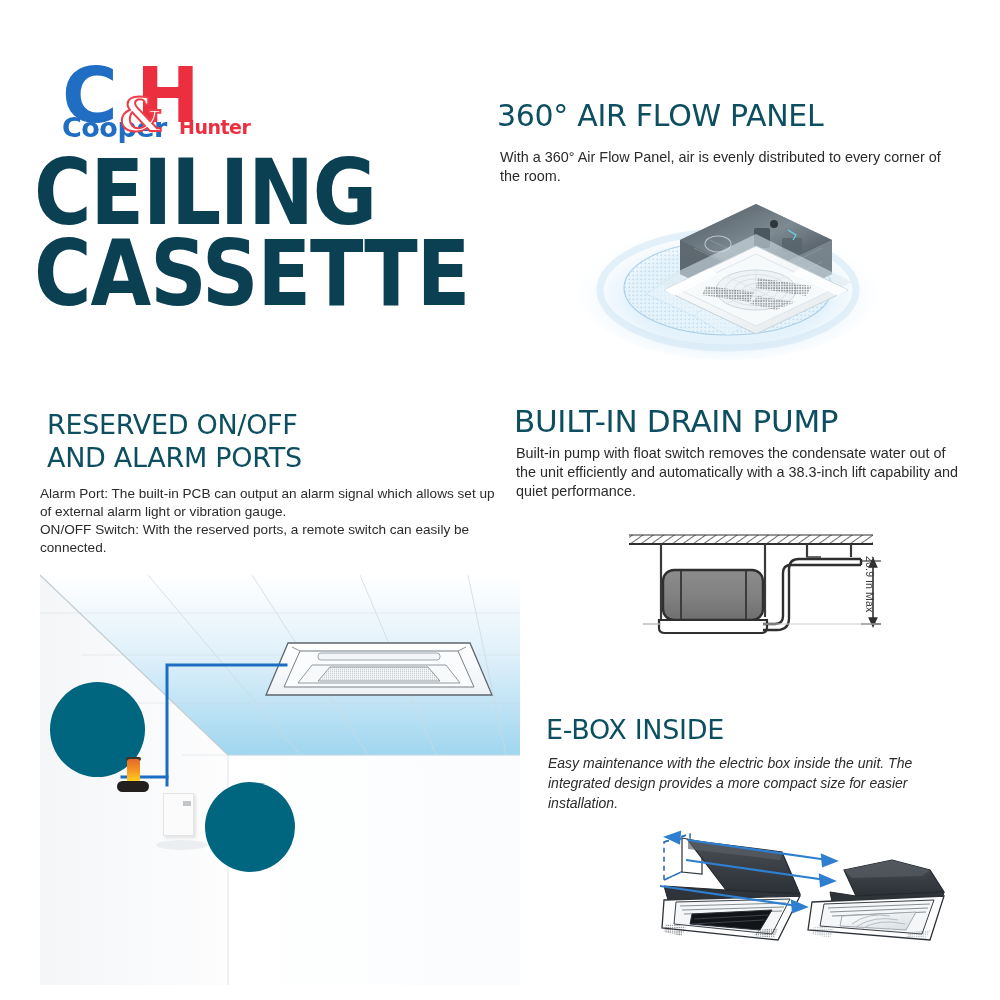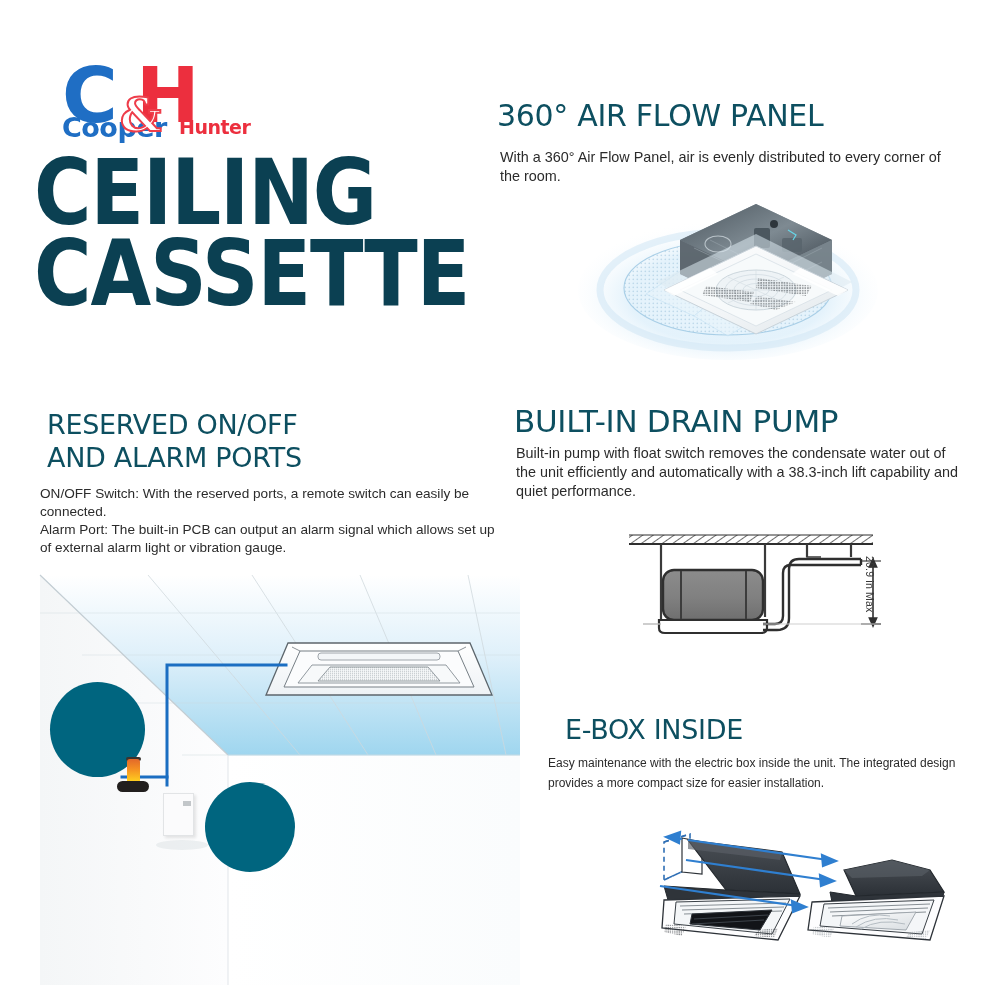--- a/index.html
+++ b/index.html
@@ -77,22 +77,22 @@
 
   #h-airflow  { left: 497px; top: 98px;  font-size: 30px; line-height: 36px; }
   #b-airflow  { left: 500px; top: 148px; width: 460px; }
 
   #h-ports    { left: 47px;  top: 408px; font-size: 27px; line-height: 33px; }
   #b-ports    { left: 40px;  top: 485px; width: 465px; font-size: 13.6px; line-height: 18px; }
 
   #h-pump     { left: 514px; top: 405px; font-size: 31px; line-height: 33px; }
   #b-pump     { left: 516px; top: 444px; width: 452px; }
 
-  #h-ebox     { left: 546px; top: 713px; font-size: 27px; line-height: 33px; margin-left: 19px; }
-  #b-ebox     { left: 548px; top: 753px; width: 420px; font-size: 12px; line-height: 20px; }
+  #h-ebox     { left: 546px; top: 713px; font-size: 27px; line-height: 33px; }
+  #b-ebox     { left: 548px; top: 753px; width: 420px; font-size: 14px; line-height: 20px; font-style: italic; }
 
   
   .airflow-art { position: absolute; left: 560px; top: 178px; width: 330px; height: 185px; }
 
   
   .room-art { position: absolute; left: 0px; top: 555px; width: 520px; height: 430px; }
 
   .circle-cb {
     position: absolute; border-radius: 50%;
     background: #00657f;
@@ -252,22 +252,22 @@
       <path d="M104 112 L150 90 L158 96 L114 118 Z"></path>
       <path d="M240 90 L288 112 L278 118 L232 96 Z"></path>
     </g>
   </svg>
 
   <h2 class="sec-head" id="h-ports">
     <span>RESERVED ON/OFF</span><br>
     <span>AND ALARM PORTS</span>
   </h2>
   <div class="sec-body" id="b-ports">
+    <div>Alarm Port: The built-in PCB can output an alarm signal which allows set up of external alarm light or vibration gauge.</div>
     <div>ON/OFF Switch: With the reserved ports, a remote switch can easily be connected.</div>
-    <div>Alarm Port: The built-in PCB can output an alarm signal which allows set up of external alarm light or vibration gauge.</div>
   </div>
 
   <svg class="room-art" viewBox="0 0 520 430" xmlns="http://www.w3.org/2000/svg">
     <defs>
       <linearGradient id="ceilG" x1="0" y1="0" x2="0" y2="1">
         <stop offset="0%" stop-color="#ffffff"></stop>
         <stop offset="45%" stop-color="#dff0fa"></stop>
         <stop offset="100%" stop-color="#9fd6ef"></stop>
       </linearGradient>
       <linearGradient id="wallLeftG" x1="0" y1="0" x2="1" y2="0">

